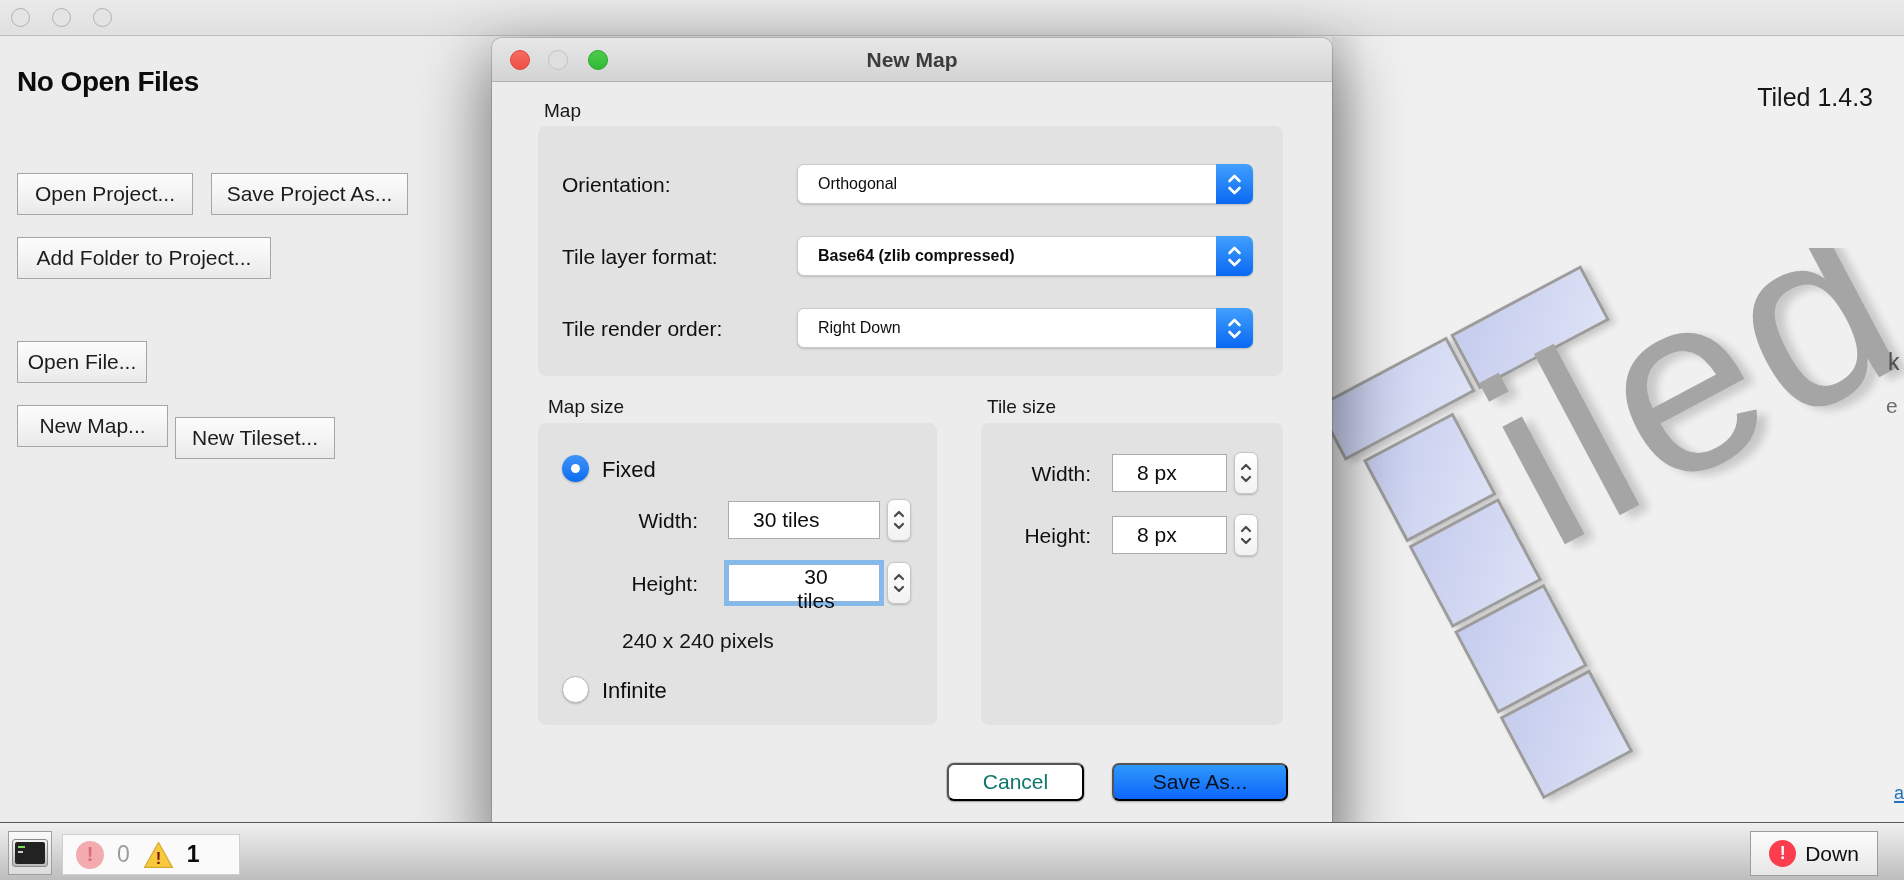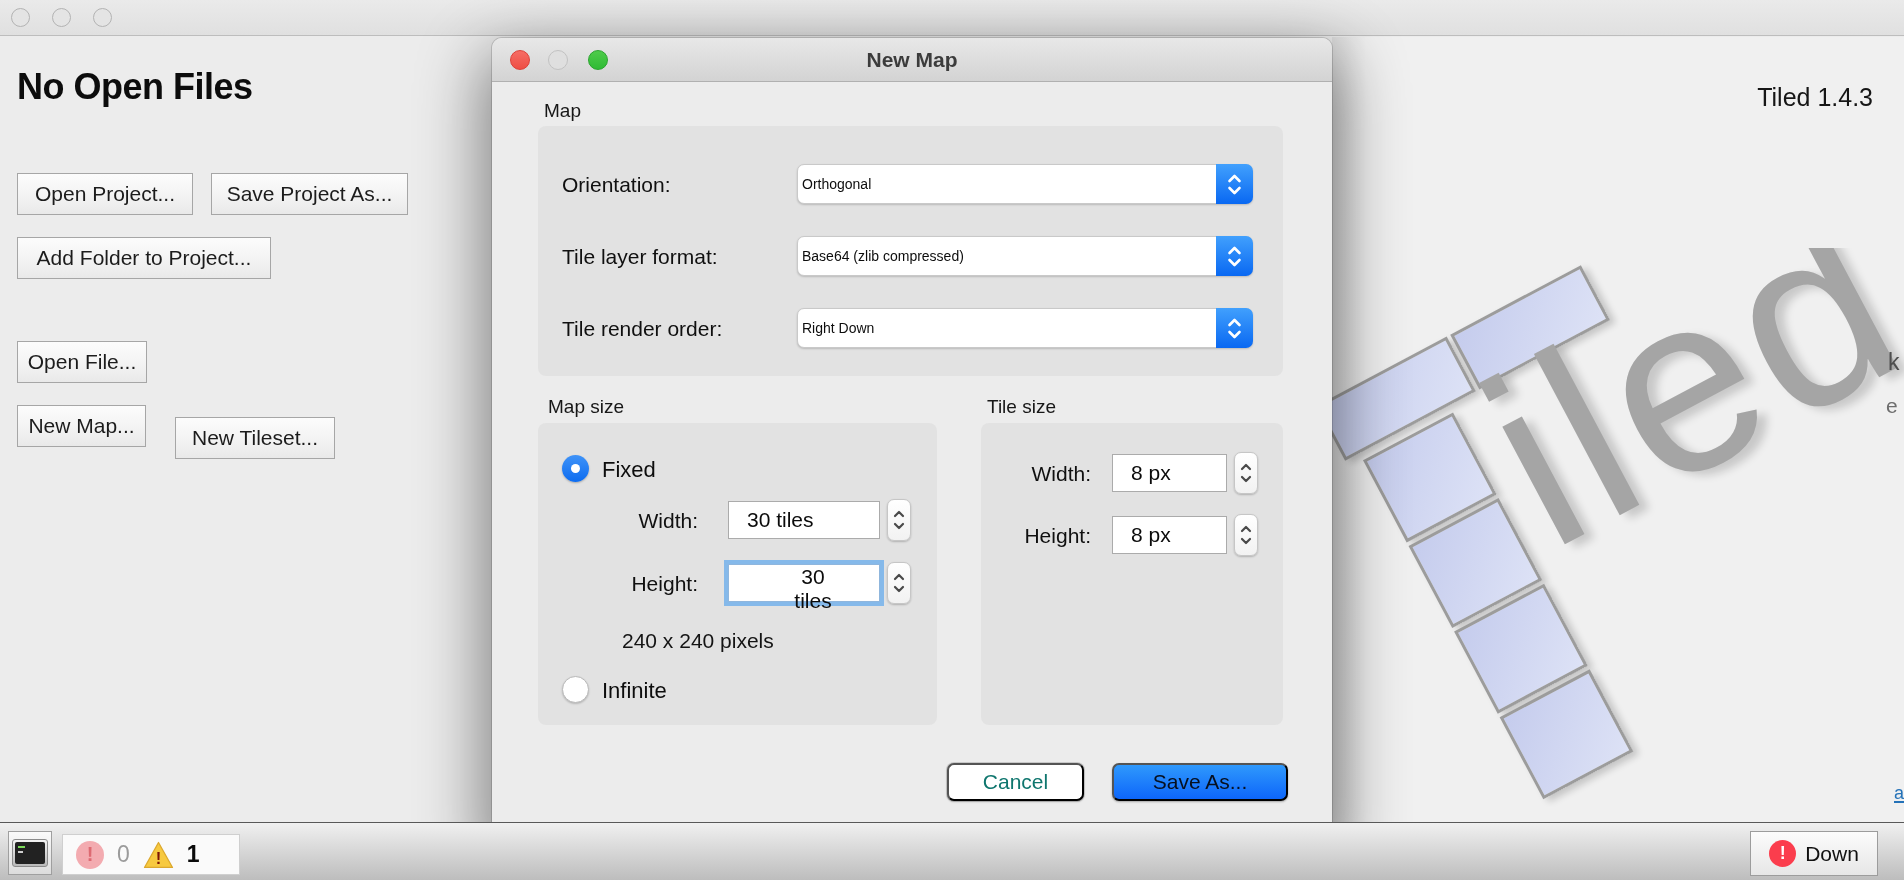--- a/index.html
+++ b/index.html
@@ -22,21 +22,21 @@
     background:#e4e4e4; border:1.5px solid #b3b3b3;
   }
   .tl-1{left:11px;} .tl-2{left:52px;} .tl-3{left:93px;}
 
   .right-panel {
     position:absolute; left:1332px; top:37px; width:572px; height:785px;
     background:linear-gradient(90deg,#dedede 0px,#f0f0f0 34px,#f0f0f0 100%);
   }
 
   .page-heading {
-    position:absolute; left:17px; top:66px; font-size:36px; font-weight:600;
+    position:absolute; left:17px; top:66px; font-size:28px; font-weight:600;
     letter-spacing:-0.5px; color:#0c0c0c;
   }
   .version-label {
     position:absolute; right:31px; top:83px; font-size:25px; color:#161616;
   }
 
   
   .flat-btn {
     position:absolute; height:42px; border:1px solid #a6a6a6;
     background:linear-gradient(#fcfcfc, #f3f3f3 55%, #e9e9e9);
@@ -92,31 +92,31 @@
 
   .fieldlabel { position:absolute; font-size:21px; color:#101010; }
 
   
   .dropdown {
     position:absolute; width:456px; height:40px; background:#ffffff;
     border:1px solid #c9c9c9; border-radius:7px;
     box-shadow:0 1px 2px rgba(0,0,0,0.18);
     display:flex; align-items:center;
   }
-  .dd-text { padding-left:4px; font-size:14px; color:#0d0d0d; flex:1; }
+  .dd-text { padding-left:20px; font-size:16px; color:#0d0d0d; flex:1; }
   .dd-cap {
     width:37px; height:40px; margin:-1px -1px -1px 0; border-radius:0 7px 7px 0;
     background:linear-gradient(var(--accent-blue-top,#41a0fd), var(--accent-blue-bottom,#0968f2));
     display:flex; flex-direction:column; align-items:center; justify-content:center; gap:3px;
   }
 
   
   .spinfield {
     position:absolute; height:38px; background:#fff; border:1px solid #ababab;
-    font-size:21px; display:flex; align-items:center; padding-left:18px; color:#0b0b0b;
+    font-size:21px; display:flex; align-items:center; padding-left:24px; color:#0b0b0b;
   }
   .spinfield.focused {
     border:1px solid #8fb6dd;
     box-shadow:0 0 0 4px var(--focus-ring,#85b9ea);
   }
   .caret { display:inline-block; width:2px; height:26px; background:#1b1b1b; vertical-align:-5px; }
   .stepper {
     position:absolute; width:24px; height:42px; background:linear-gradient(#ffffff,#f2f2f2);
     border:1px solid #c6c6c6; border-radius:7px;
     box-shadow:0 1px 2px rgba(0,0,0,0.22);
@@ -225,21 +225,21 @@
 <span class="edge-frag frag-e">e</span>
 <span class="edge-frag frag-link">a</span>
 
 <div class="page-heading">No Open Files</div>
 <div class="version-label">Tiled 1.4.3</div>
 
 <button class="flat-btn" style="left:17px; top:173px; width:176px;">Open Project...</button>
 <button class="flat-btn" style="left:211px; top:173px; width:197px;">Save Project As...</button>
 <button class="flat-btn" style="left:17px; top:237px; width:254px;">Add Folder to Project...</button>
 <button class="flat-btn" style="left:17px; top:341px; width:130px;text-align:center;">Open File...</button>
-<button class="flat-btn" style="left:17px; top:405px; width:129px;">New Map...</button>
+<button class="flat-btn" style="left:17px; top:405px; width:151px;">New Map...</button>
 <button class="flat-btn" style="left:175px; top:405px; width:160px;margin-top:12px;">New Tileset...</button>
 
 <div class="dialog">
   <div class="dlg-titlebar">
     <span class="dlg-circle dlg-red"></span>
     <span class="dlg-circle dlg-gray"></span>
     <span class="dlg-circle dlg-green"></span>
     <div class="dlg-title">New Map</div>
   </div>
 
@@ -253,21 +253,21 @@
         <svg width="15" height="9" viewBox="0 0 15 9">
             <path d="M2.5 7 L7.5 2 L12.5 7" fill="none" stroke="#ffffff" stroke-width="2.6" stroke-linecap="round" stroke-linejoin="round"></path>
           </svg>
         <svg width="15" height="9" viewBox="0 0 15 9">
             <path d="M2.5 2 L7.5 7 L12.5 2" fill="none" stroke="#ffffff" stroke-width="2.6" stroke-linecap="round" stroke-linejoin="round"></path>
           </svg>
       </span>
     </div>
 
     <div class="fieldlabel" style="left:24px; top:119px;">Tile layer format:</div>
-    <div class="dropdown" style="left:259px; top:110px;">
+    <div class="dropdown" style="left:259px; top:110px;font-weight:bold;">
       <span class="dd-text">Base64 (zlib compressed)</span>
       <span class="dd-cap">
         <svg width="15" height="9" viewBox="0 0 15 9">
             <path d="M2.5 7 L7.5 2 L12.5 7" fill="none" stroke="#ffffff" stroke-width="2.6" stroke-linecap="round" stroke-linejoin="round"></path>
           </svg>
         <svg width="15" height="9" viewBox="0 0 15 9">
             <path d="M2.5 2 L7.5 7 L12.5 2" fill="none" stroke="#ffffff" stroke-width="2.6" stroke-linecap="round" stroke-linejoin="round"></path>
           </svg>
       </span>
     </div>

